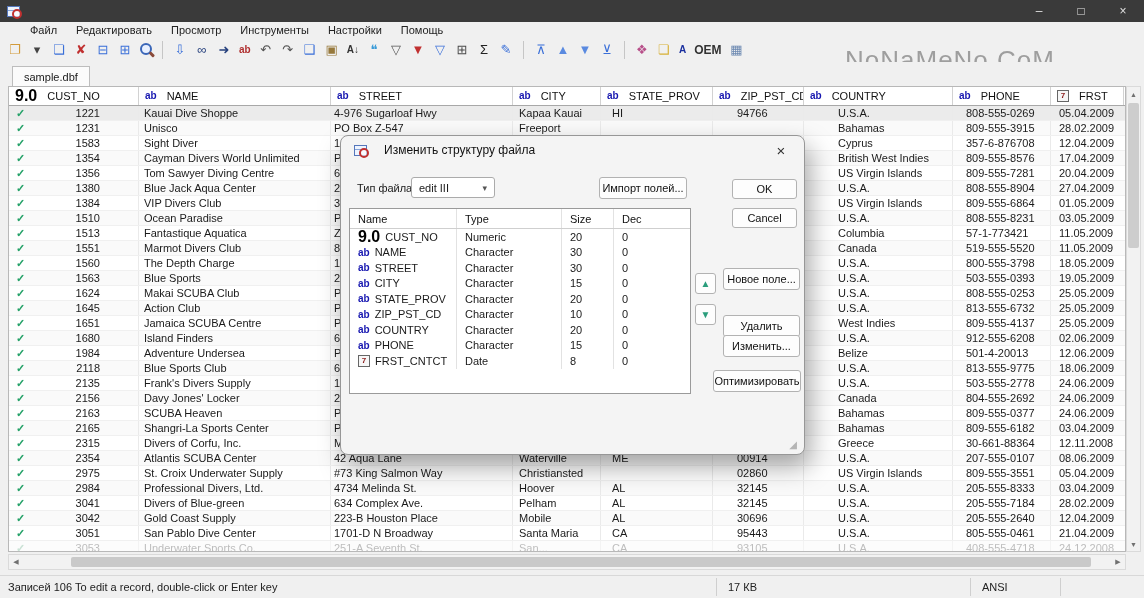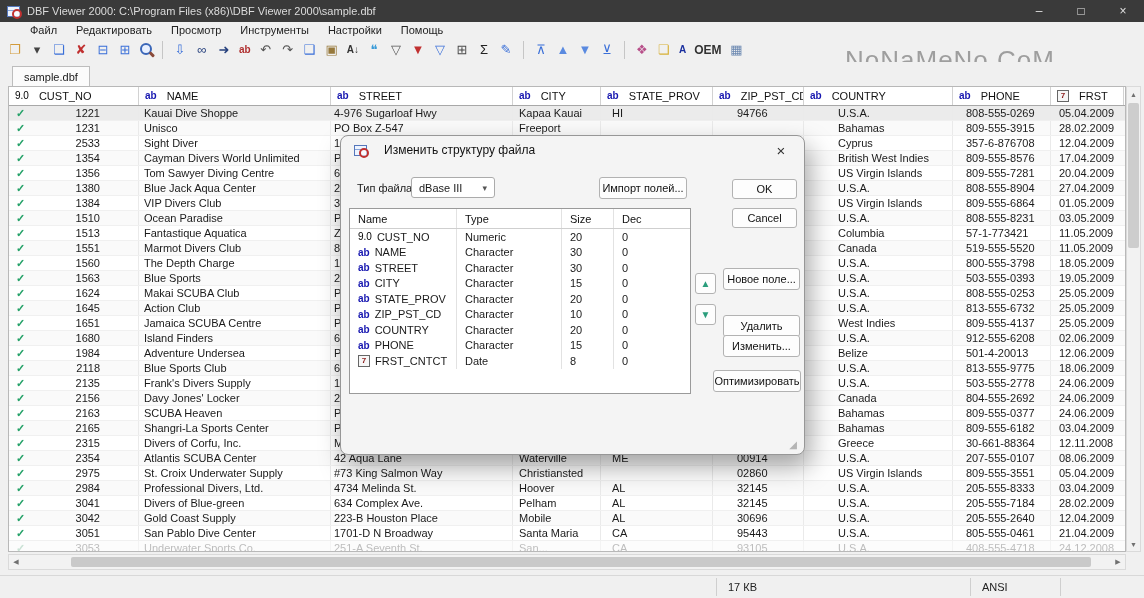--- a/index.html
+++ b/index.html
@@ -62,21 +62,21 @@
   .custval{flex:1;text-align:right;padding-right:38px;}
   .c-name{width:192px;padding-left:5px;}
   .c-street{width:182px;padding-left:3px;}
   .c-city{width:88px;padding-left:6px;}
   .c-state{width:112px;padding-left:11px;}
   .c-zip{width:91px;padding-left:24px;}
   .c-country{width:149px;padding-left:34px;}
   .c-phone{width:98px;padding-left:13px;}
   .c-frst{width:73px;padding-left:8px;border-right:none;}
   .badge{font-style:normal;flex:0 0 auto;}
-  .b-num{font-weight:normal;color:#000;font-size:10px;}
+  .b-num{font-weight:bold;color:#000;font-size:16px;}
   .b-chr{font-weight:bold;color:#1616b0;font-size:10px;}
   .b-date{width:12px;height:12px;border:1px solid #666;color:#8b1a1a;font-size:8px;font-weight:bold;
           display:inline-flex;align-items:center;justify-content:center;background:#f6f6f6;}
 
   
   .vscroll{position:absolute;left:1126px;top:86px;width:15px;height:466px;background:#f2f2f2;border:1px solid #dadada;}
   .vthumb{position:absolute;left:1px;top:16px;width:11px;height:145px;background:#cdcdcd;border-radius:2px;}
   .sarrow{position:absolute;left:0;width:13px;height:14px;display:flex;align-items:center;justify-content:center;
           color:#707070;font-size:7px;}
   .hscroll{position:absolute;left:8px;top:554px;width:1118px;height:16px;background:#f2f2f2;border:1px solid #dadada;}
@@ -120,21 +120,20 @@
   .dlg-del{left:382px;top:164px;width:77px;height:22px;margin-top:15px;}
   .dlg-edit{left:382px;top:199px;width:77px;height:22px;}
   .dlg-opt{left:372px;top:234px;width:88px;height:22px;}
   .grip{position:absolute;right:7px;bottom:4px;color:#b5b5b5;font-size:10px;}
 </style>
 </head>
 <body>
 
 <div class="titlebar">
   <span class="applogo"></span>
-  <span>DBF Viewer 2000: C:\Program Files (x86)\DBF Viewer 2000\sample.dbf</span>
   <div class="winbtns">
     <span class="winbtn">–</span>
     <span class="winbtn">□</span>
     <span class="winbtn">×</span>
   </div>
 </div>
 
 <div class="menubar">
     <span class="mitem">Файл</span>
     <span class="mitem">Редактировать</span>
@@ -252,21 +251,21 @@
         <div class="gcell c-city">Freeport</div>
         <div class="gcell c-state"></div>
         <div class="gcell c-zip"></div>
         <div class="gcell c-country">Bahamas</div>
         <div class="gcell c-phone">809-555-3915</div>
         <div class="gcell c-frst">28.02.2009</div>
       </div>
       <div class="grow">
         <div class="gcell c-cust_no">
           <span class="check">✓</span>
-          <span class="custval">2533</span>
+          <span class="custval">1583</span>
         </div>
         <div class="gcell c-name">Sight Diver</div>
         <div class="gcell c-street">1</div>
         <div class="gcell c-city"></div>
         <div class="gcell c-state"></div>
         <div class="gcell c-zip"></div>
         <div class="gcell c-country">Cyprus</div>
         <div class="gcell c-phone">357-6-876708</div>
         <div class="gcell c-frst">12.04.2009</div>
       </div>
@@ -656,35 +655,36 @@
   <div class="vthumb"></div>
   <span class="sarrow" style="bottom:0;">▼</span>
 </div>
 <div class="hscroll">
   <span class="harrow" style="left:0;">◀</span>
   <div class="hthumb"></div>
   <span class="harrow" style="right:0;">▶</span>
 </div>
 
 <div class="statusbar">
+  <span class="status-left">Записей 106 To edit a record, double-click or Enter key</span>
   <span class="seg" style="left:716px;width:84px;">17 КВ</span>
   <span class="seg" style="left:970px;width:90px;">ANSI</span>
   <span class="seg" style="left:1060px;width:84px;"></span>
 </div>
 
 <div class="dialog">
   <div class="dlg-title">
     <span class="applogo"></span>
     <span>Изменить структуру файла</span>
   </div>
   <span class="dlg-close">×</span>
 
   <span class="dlg-label">Тип файла</span>
   <div class="combo">
-    <span>dBase III</span>
+    <span>edit III</span>
     <span class="chev">▾</span>
   </div>
   <div class="btn dlg-import">Импорт полей...</div>
   <div class="btn dlg-ok">OK</div>
   <div class="btn dlg-cancel">Cancel</div>
 
   <div class="fields">
     <div class="fhead">
       <span class="fcol-name">Name</span>
       <span class="fcol-type">Type</span>

